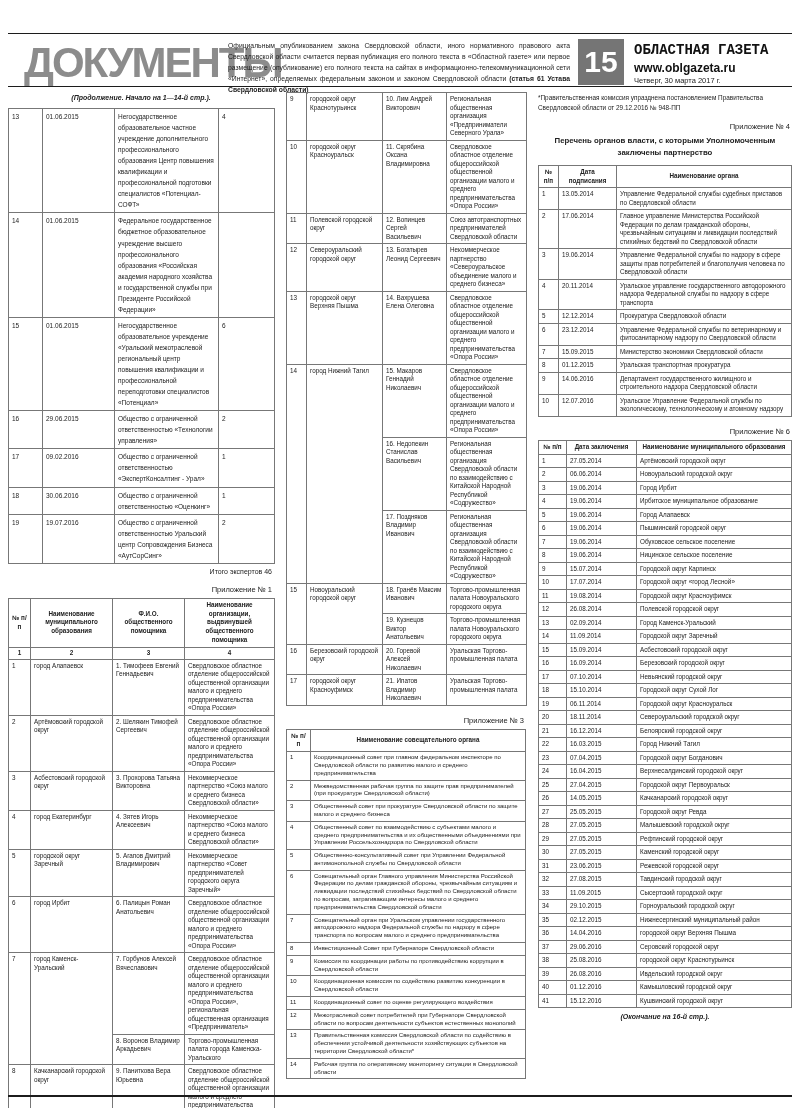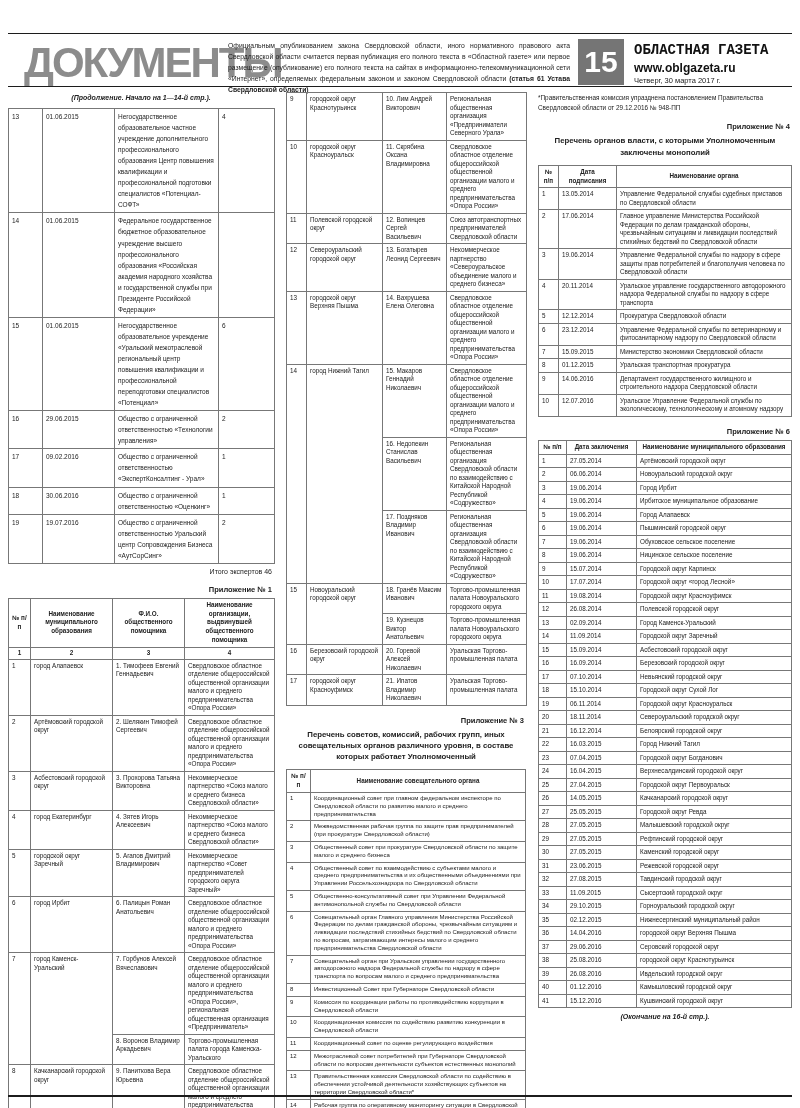--- a/index.html
+++ b/index.html
@@ -23,21 +23,21 @@
   .col-right{flex:1;}
   .cont-note{font-size:7px;font-weight:bold;font-style:italic;text-align:center;margin:2px 0 7px;}
   .tbl{width:100%;border-collapse:collapse;table-layout:fixed;margin:0;}
   .tbl td,.tbl th{border:1px solid #777;padding:2px 3px;vertical-align:top;font-size:6.3px;line-height:1.35;text-align:left;font-weight:normal;overflow:hidden;word-wrap:break-word;}
   .tbl th{font-weight:bold;text-align:center;vertical-align:middle;line-height:1.4;}
   .experts td{font-size:6.5px;line-height:1.7;}
   .c-n{text-align:center;}
   .c-c{text-align:center;}
   .num-row th{font-weight:bold;padding:1px 2px;}
   .total{font-size:7px;text-align:right;margin:4px 2px 0;}
-  .app-label{font-size:7.5px;font-weight:bold;text-align:right;margin:10px 2px 4px;}
+  .app-label{font-size:7.5px;font-weight:normal;text-align:right;margin:10px 2px 4px;}
   .app-title{font-size:7.8px;font-weight:bold;text-align:center;margin:4px 0 7px;line-height:1.45;}
   .footnote{font-size:6.4px;line-height:1.5;margin:1px 0 4px;color:#1d1d1d;}
   .app3-tbl td{font-size:6px;line-height:1.3;}
   .end-note{font-size:7px;font-weight:bold;font-style:italic;text-align:center;margin-top:5px;}
 </style>
 </head>
 <body>
 
 <div class="page">
   <div class="rule rule-top"></div>
@@ -269,21 +269,20 @@
             <tr>
               <td class="c-n">17</td>
               <td>городской округ Красноуфимск</td>
               <td>21. Ипатов Владимир Николаевич</td>
               <td>Уральская Торгово-промышленная палата</td>
             </tr>
           </tbody>
       </table>
 
       <div class="app-label">Приложение № 3</div>
-      <div class="app-title">Перечень советов, комиссий, рабочих групп, иных совещательных органов различного уровня, в составе которых работает Уполномоченный</div>
       <table class="tbl app3-tbl">
         <colgroup>
             <col style="width:24px">
             <col>
           </colgroup>
         <thead>
           <tr>
             <th>№ п/п</th>
             <th>Наименование совещательного органа</th>
           </tr>
@@ -346,21 +345,21 @@
               <td>Рабочая группа по оперативному мониторингу ситуации в Свердловской области</td>
             </tr>
           </tbody>
       </table>
     </section>
 
     <section class="col col-right">
       <div class="footnote">*Правительственная комиссия упразднена постановлением Правительства Свердловской области от 29.12.2016 № 948-ПП</div>
 
       <div class="app-label">Приложение № 4</div>
-      <div class="app-title">Перечень органов власти, с которыми Уполномоченным заключены монополий</div>
+      <div class="app-title">Перечень органов власти, с которыми Уполномоченным заключены партнерство</div>
       <table class="tbl">
         <colgroup>
             <col style="width:20px">
             <col style="width:58px">
             <col>
           </colgroup>
         <thead>
           <tr>
             <th>№ п/п</th>
             <th>Дата подписания</th>

